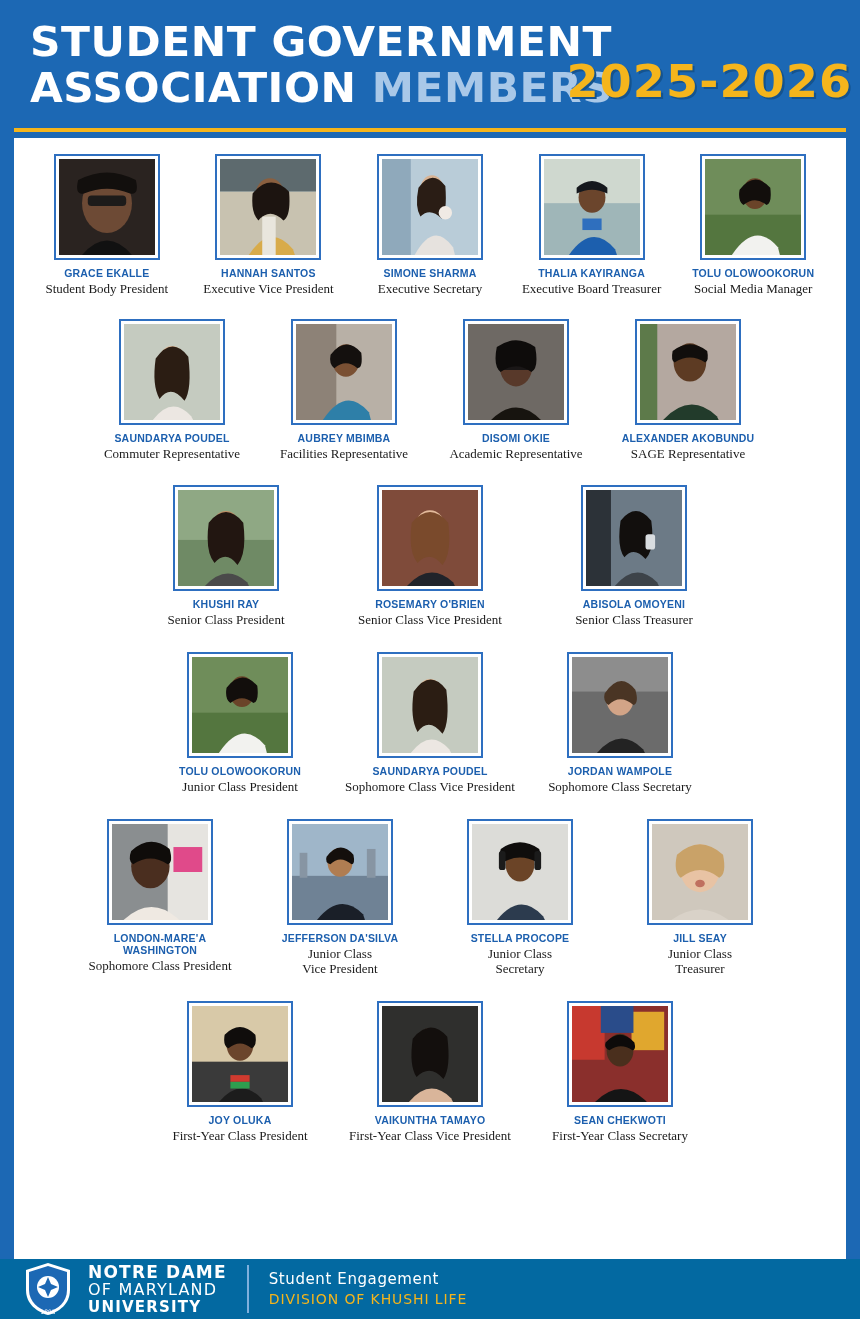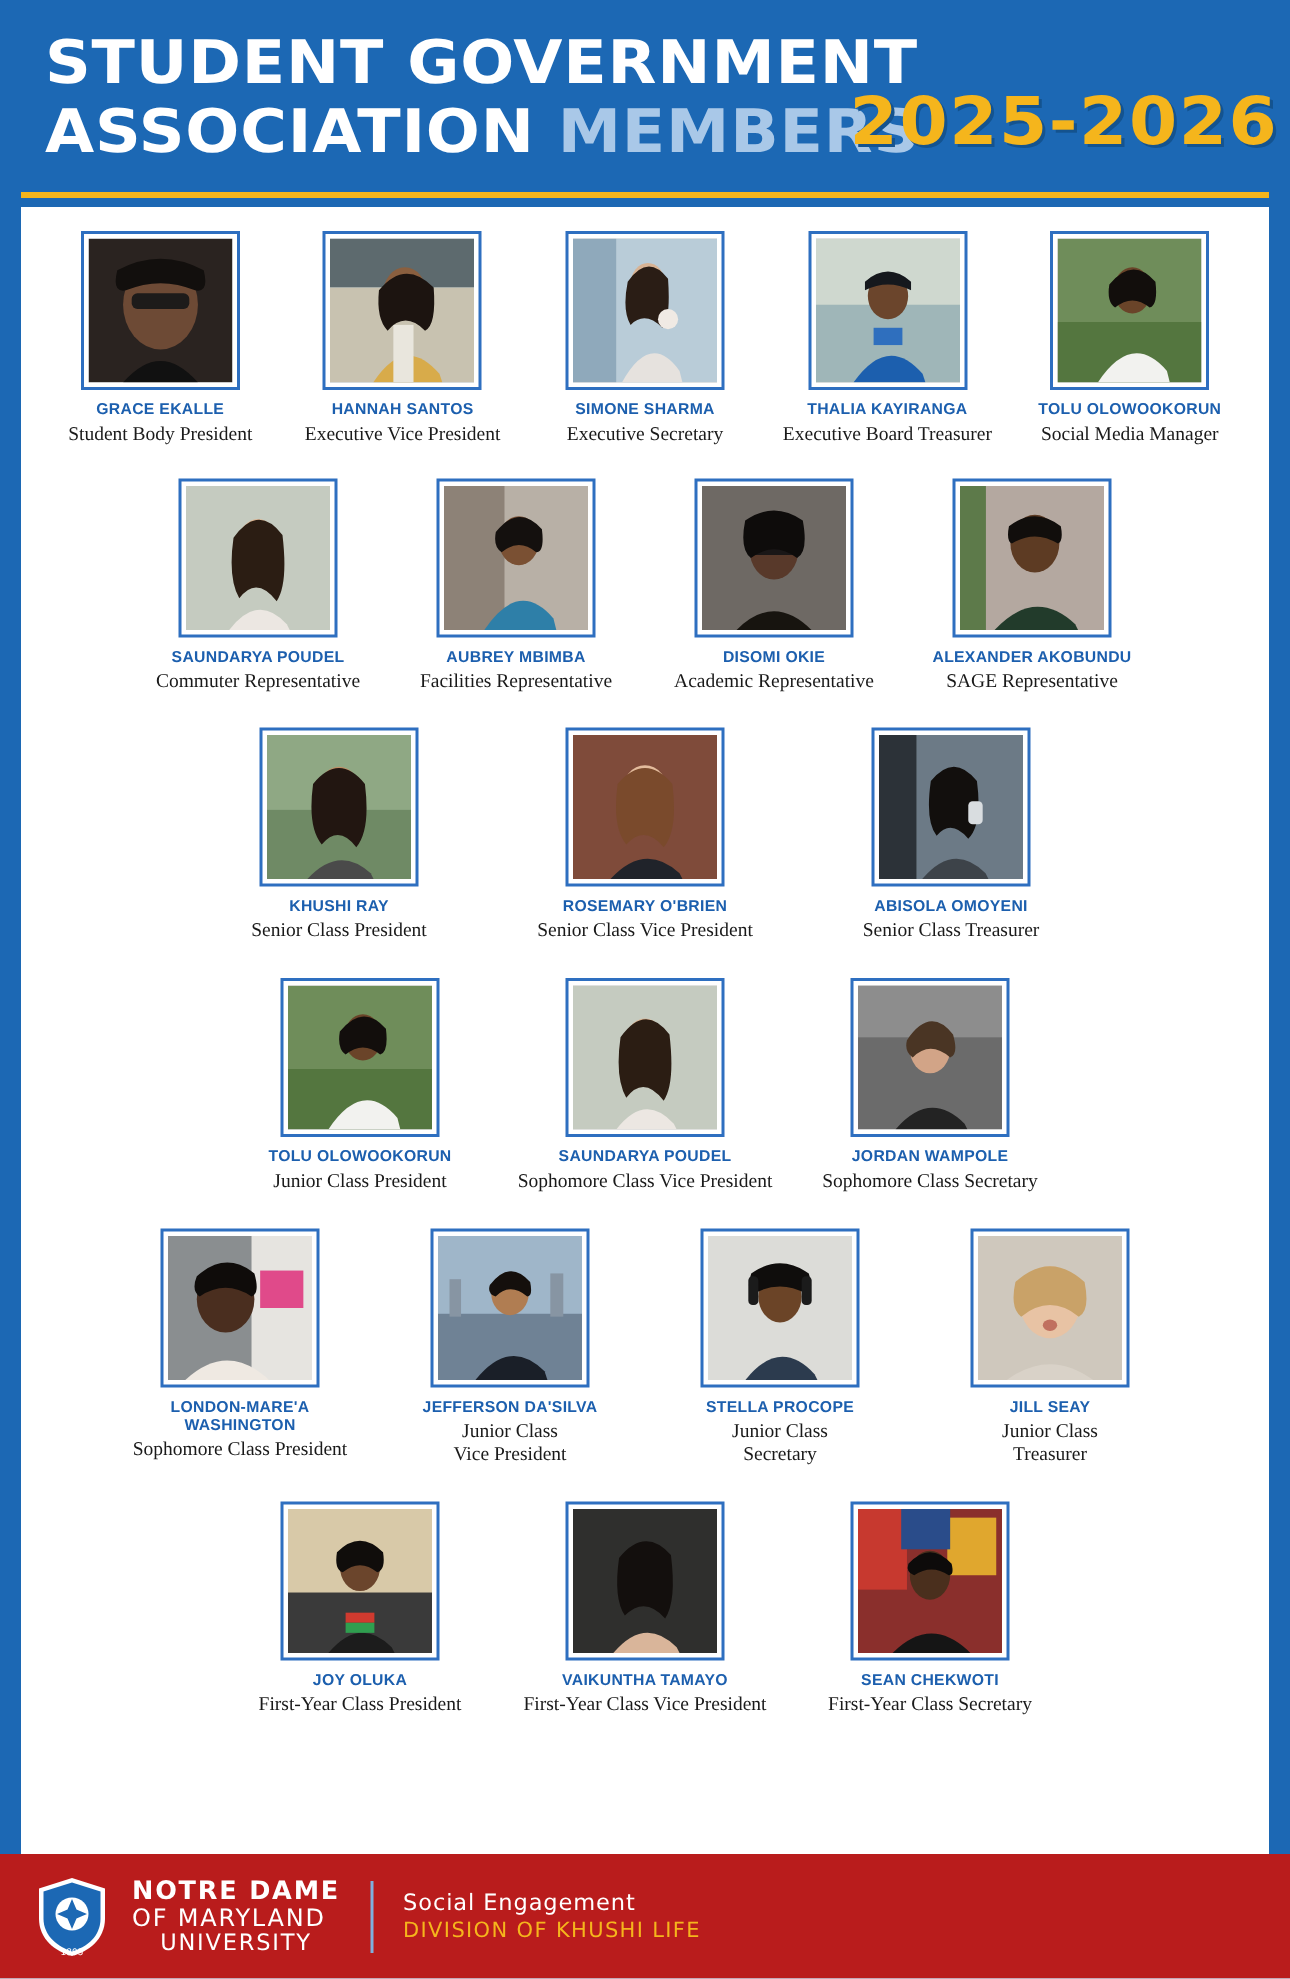--- a/index.html
+++ b/index.html
@@ -135,42 +135,42 @@
   .row-3 .member { width: 190px; }
   .row-4 { margin-top: 24px; }
   .row-4 .member { width: 190px; }
   .row-5 { margin-top: 24px; }
   .row-5 .member { width: 180px; }
   .row-6 { margin-top: 24px; }
   .row-6 .member { width: 190px; }
 
   
   .footer {
-    height: 83px;
-    background: #b91c1c;
+    height: 60px;
+    background: #0369a1;
     display: flex;
     align-items: center;
     padding: 0 22px;
     box-sizing: border-box;
   }
   .seal {
     width: 52px;
     height: 56px;
     flex: 0 0 auto;
     margin-right: 14px;
   }
   .ndm-name {
     color: #ffffff;
     line-height: 1.08;
     font-family: "DejaVu Sans", sans-serif;
     letter-spacing: 1.2px;
   }
   .ndm-l1 { font-size: 17px; font-weight: bold; }
   .ndm-l2 { font-size: 16px; }
-  .ndm-l3 { font-size: 15px; font-weight: normal; text-align: center; }
+  .ndm-l3 { font-size: 15px; font-weight: bold; }
   .divider-v {
     width: 2px;
     height: 48px;
     background: #7fb0dd;
     margin: 0 20px;
   }
   .dept {
     line-height: 1.35;
   }
   .dept-l1 {
@@ -578,18 +578,18 @@
         <text x="26" y="53" font-size="6" fill="#ffffff" text-anchor="middle" font-family="DejaVu Sans, sans-serif">1895</text>
       </svg>
     </div>
     <div class="ndm-name">
       <div class="ndm-l1">NOTRE DAME</div>
       <div class="ndm-l2">OF MARYLAND</div>
       <div class="ndm-l3">UNIVERSITY</div>
     </div>
     <div class="divider-v"></div>
     <div class="dept">
-      <div class="dept-l1">Social Engagement</div>
+      <div class="dept-l1">Student Engagement</div>
       <div class="dept-l2">DIVISION OF KHUSHI LIFE</div>
     </div>
   </div>
 
 </div>
 
 </body></html>

